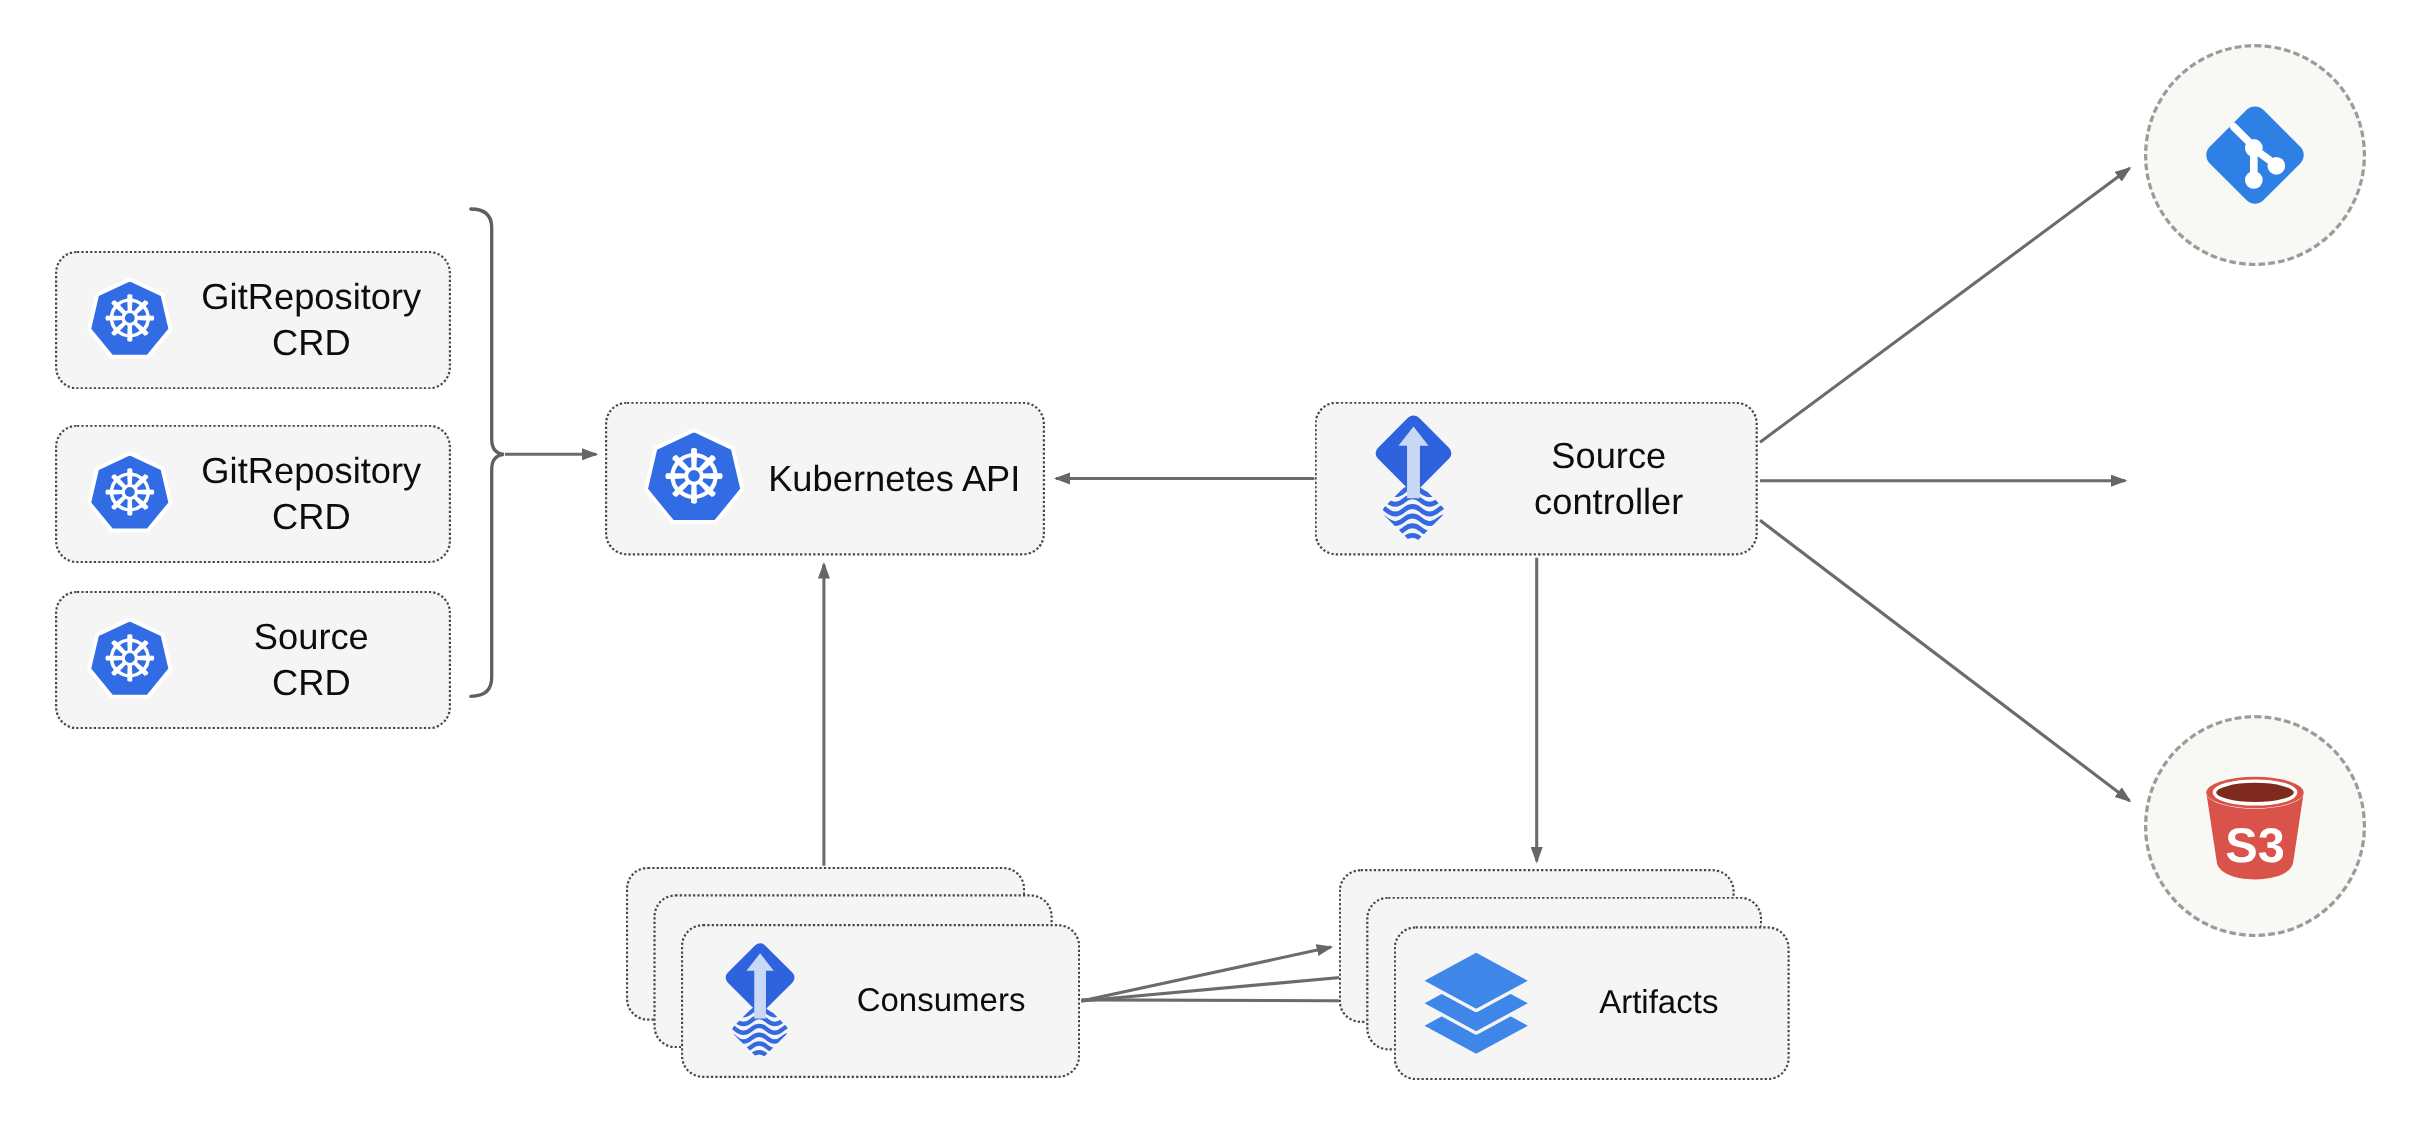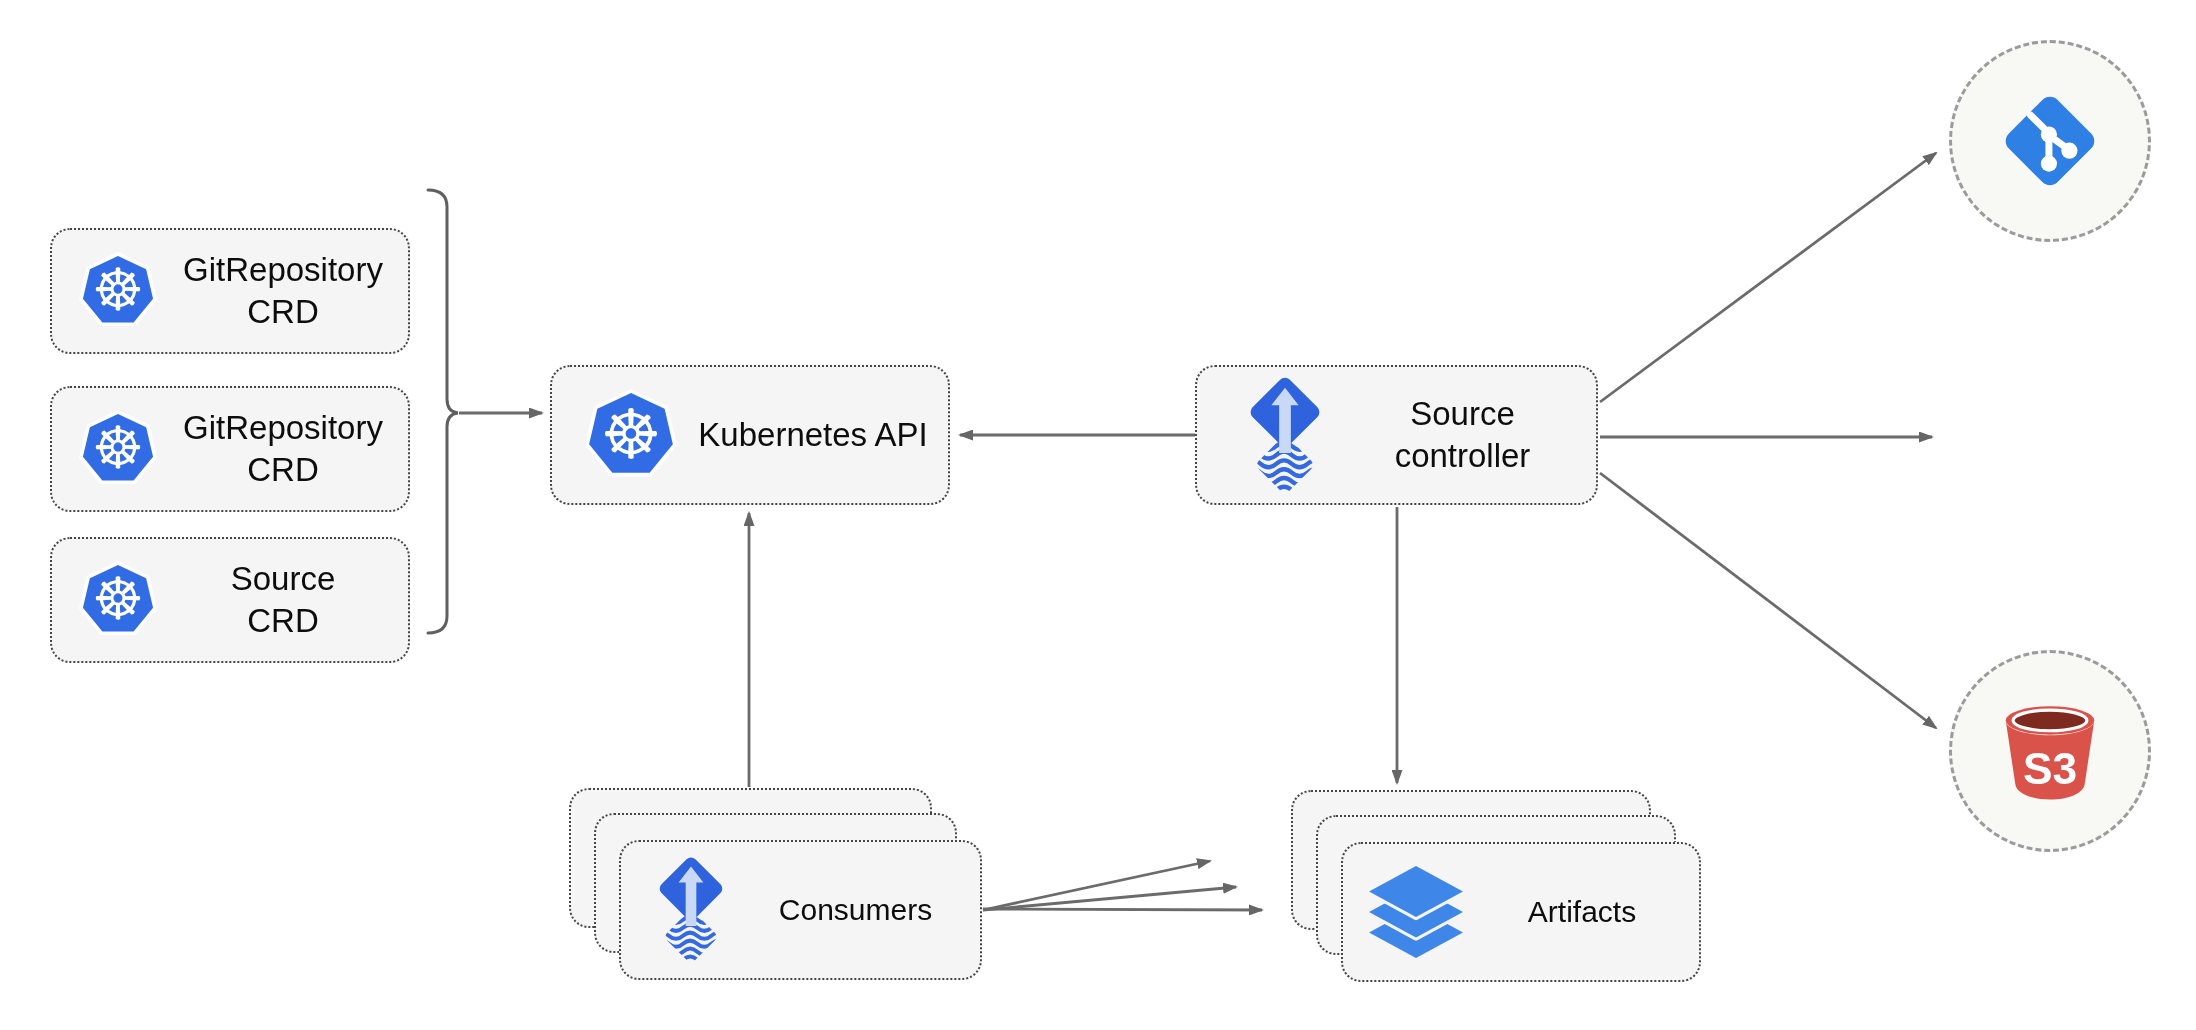--- a/index.html
+++ b/index.html
@@ -33,21 +33,21 @@
   }
   .stack .ghost.g1{left:-50px;top:-52px;}
   .stack .ghost.g2{left:-25px;top:-27px;}
   .stack .front{
     position:relative;width:100%;height:100%;box-sizing:border-box;
     background:#F5F5F5;border:2.5px dotted #454545;border-radius:20px;
     display:flex;align-items:center;
   }
   .consumers-stack{left:619px;top:840px;width:363px;height:140px;}
   .consumers-stack .front{padding-left:30px;}
-  .artifacts-stack{left:1341px;top:842px;width:360px;height:140px;}
+  .artifacts-stack{left:1267px;top:842px;width:360px;height:140px;}
   .artifacts-stack .front{padding-left:24px;}
   .stack .front .label{flex:1;text-align:center;font-size:30px;white-space:pre-line;color:#0d0d0d;}
 
   
   .endpoint{
     position:absolute;width:202px;height:202px;box-sizing:border-box;border-radius:50%;
     background:#F8F8F5;border:3px dashed #9B9B9B;
     display:flex;align-items:center;justify-content:center;
   }
   .endpoint-git{left:1949px;top:40px;}

